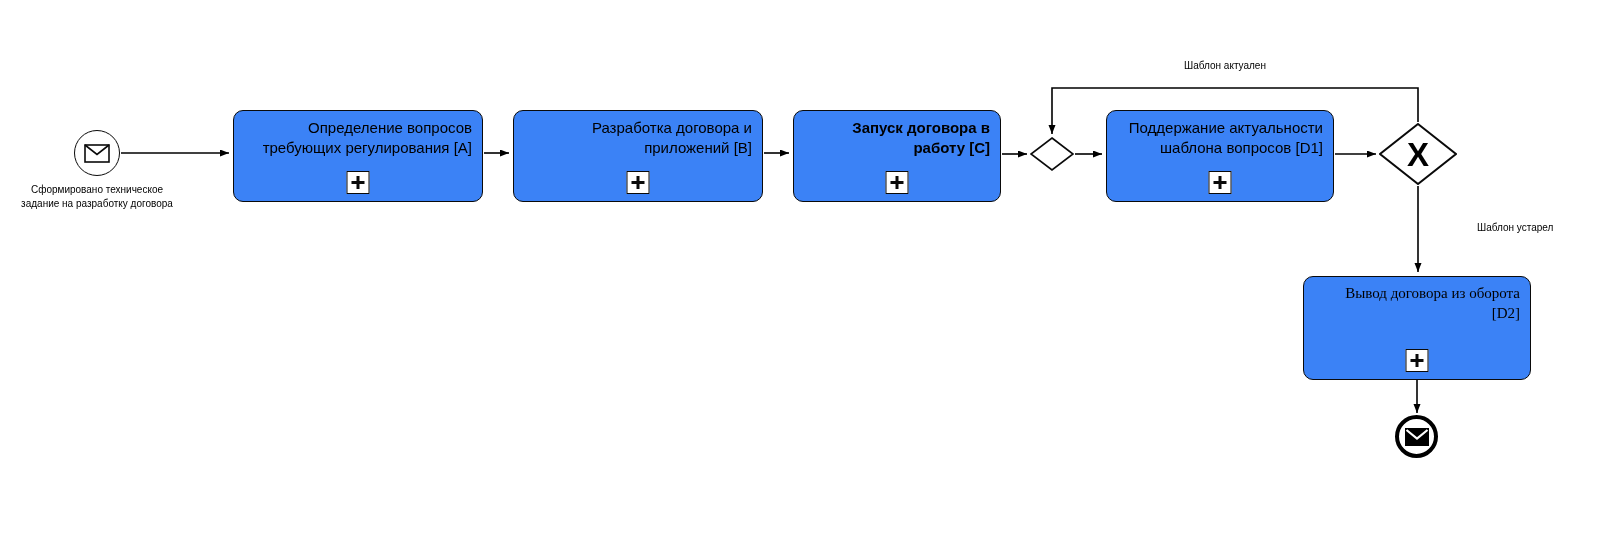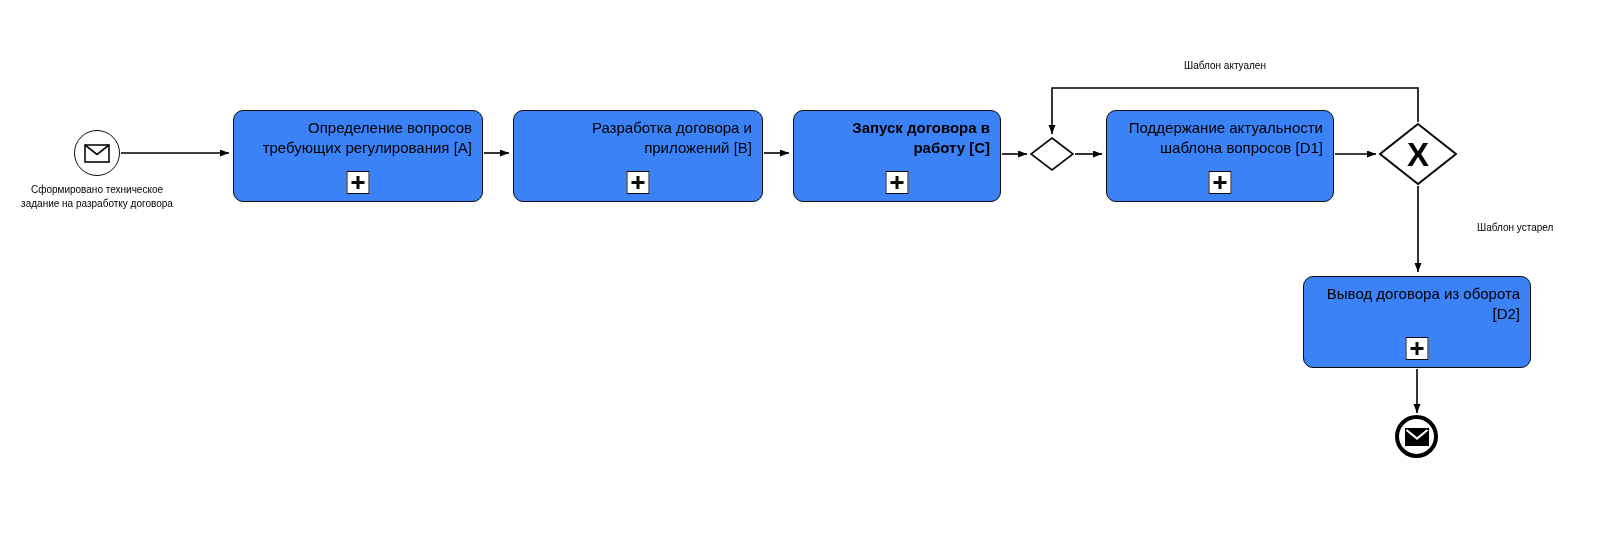--- a/index.html
+++ b/index.html
@@ -111,21 +111,21 @@
   <div class="gateway" style="left:1379px; top:123px; width:78px; height:62px;">
     <svg width="78" height="62" viewBox="0 0 78 62">
       <polygon points="39,1 77,31 39,61 1,31" fill="#fff" stroke="#0a0a0a" stroke-width="2"></polygon>
     </svg>
     <span class="gateway-x-text">X</span>
   </div>
 
   <div class="edge-label center" style="left:1140px; top:59px; width:170px;">Шаблон актуален</div>
   <div class="edge-label" style="left:1451px; top:221px; width:140px;margin-left:26px;">Шаблон устарел</div>
 
-  <div class="task" style="left:1303px; top:276px; width:228px; height:92px;">
+  <div class="task" style="left:1303px; top:276px; width:228px; height:104px;font-family:Liberation Serif, serif;">
     <span class="task-label">Вывод договора из оборота [D2]</span>
     <span class="subprocess-marker"></span>
   </div>
 
   <div class="event-circle event-end" style="left:1395px; top:415px;">
     <svg width="24" height="18" viewBox="0 0 24 18">
       <rect x="0" y="0" width="24" height="18" fill="#000"></rect>
       <path d="M1.5,2 L12,10.5 L22.5,2" fill="none" stroke="#fff" stroke-width="2.2"></path>
     </svg>
   </div>

